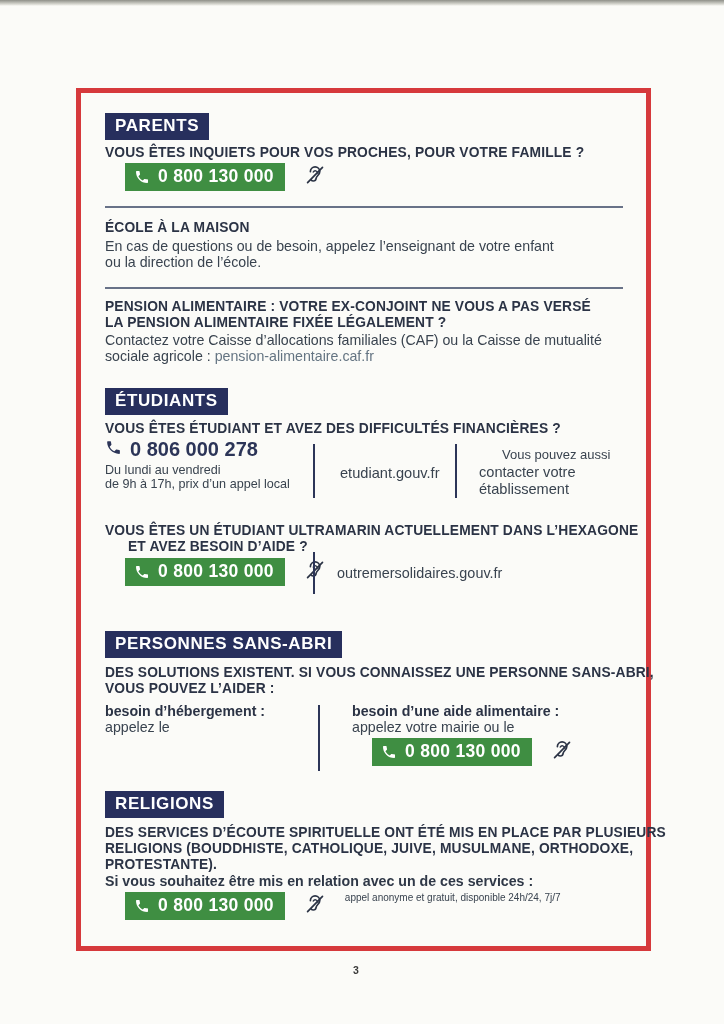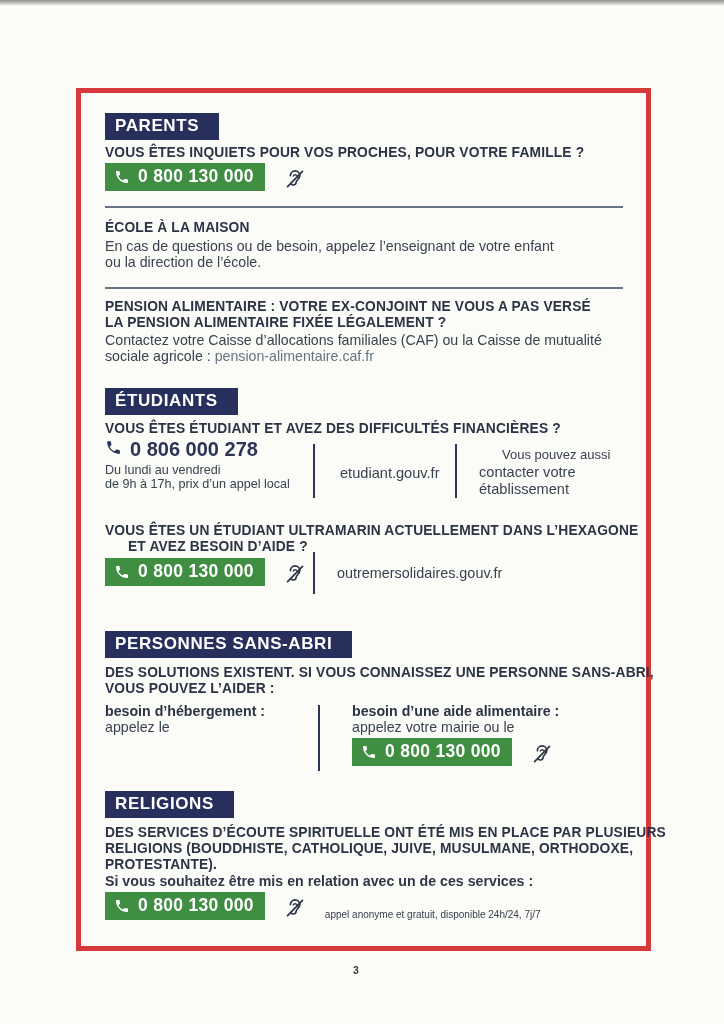--- a/index.html
+++ b/index.html
@@ -10,30 +10,30 @@
     color:#333e4e;
   }
   .scan-top { position:absolute; left:0; top:0; width:724px; height:6px;
     background:linear-gradient(#8f9089,#d9d9d2 70%,#fbfbf8); }
   .frame { position:absolute; left:76px; top:88px; width:565px; height:853px;
     border:5px solid #d6393c; background:transparent; }
   .badge {
     position:absolute; display:inline-block;
     background:#272f5d; color:#ffffff;
     font-weight:700; font-size:17px; letter-spacing:.6px;
-    padding:3px 20px 4px 10px; white-space:nowrap;
+    padding:3px 10px 4px 10px; white-space:nowrap;
   }
   .q { position:absolute; font-weight:700; font-size:13.8px; color:#2b3345;
     letter-spacing:.15px; white-space:nowrap; line-height:16px; }
   .body-t { position:absolute; font-size:14.2px; color:#39434f; white-space:nowrap; line-height:16px; }
   .bold-t { font-weight:700; color:#2b3345; }
   .link-t { color:#647482; }
   .sep { position:absolute; height:2px; background:#44506b; opacity:.8; }
   .vdiv { position:absolute; width:2px; background:#2c3558; }
-  .phone-row { position:absolute; display:flex; align-items:flex-end; gap:18px; }
+  .phone-row { position:absolute; display:flex; align-items:flex-start; gap:18px;margin-left:20px; }
   .phone-badge {
     display:inline-flex; align-items:center; gap:8px;
     background:#3f8e42; color:#ffffff;
     font-weight:700; font-size:17.5px; letter-spacing:.3px;
     padding:3px 11px 4px 9px; white-space:nowrap;
   }
   .phone-badge svg { display:block; }
   .deaf-ic { color:#2b3345; display:inline-flex; }
   .navy-phone { position:absolute; display:flex; align-items:center; gap:8px;
     color:#2c3558; font-weight:700; font-size:20px; white-space:nowrap; }

